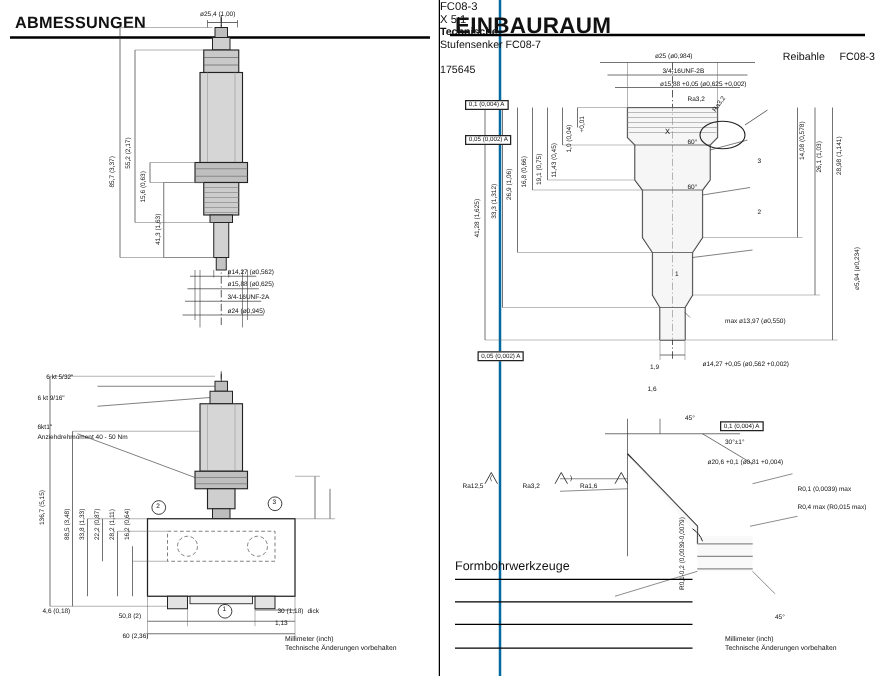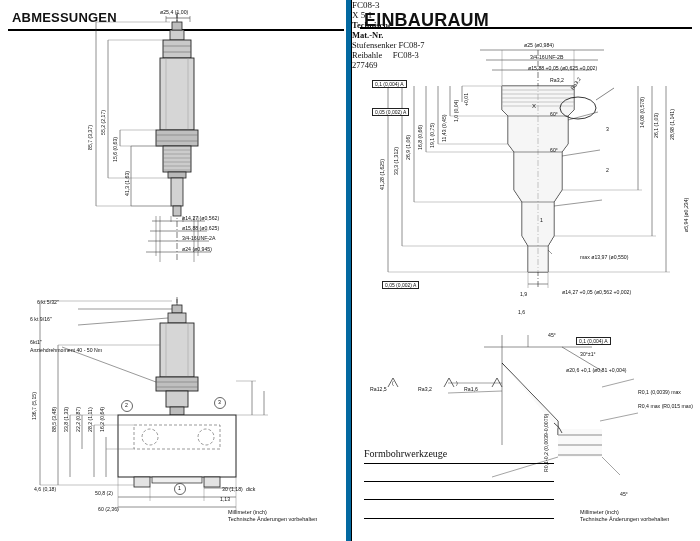--- a/index.html
+++ b/index.html
@@ -6,29 +6,29 @@
   body{
     width:700px;height:541px;
     background:#ffffff;
     font-family:"Liberation Sans", sans-serif;
     color:#111;
     position:relative;
     overflow:hidden;
   }
   .page{position:absolute;inset:0;}
   .panel{position:absolute;top:0;height:541px;box-sizing:border-box;}
-  .panel-left{left:0;width:352px;border-right:6px solid #0369a1;}
+  .panel-left{left:0;width:401px;border-right:2px solid #0369a1;}
   .panel-right{left:352px;width:348px;}
   .panel-title{
     position:absolute;font-weight:bold;font-size:14px;letter-spacing:.2px;
   }
   .rule{position:absolute;background:#000;height:1px;}
   .vrule{position:absolute;background:#000;width:1px;}
   .t{position:absolute;font-size:5.2px;line-height:1.05;white-space:nowrap;color:#111;}
-  .t8{font-size:8px;font-family:Liberation Serif, serif;}
+  .t8{font-size:8px;}
   .t9{font-size:9px;}
   .tol{position:absolute;border:1px solid #222;padding:0px 2px;font-size:5px;background:#fff;}
   .foot{position:absolute;font-size:5.5px;line-height:1.25;}
   svg{position:absolute;top:0;left:0;overflow:visible;}
 </style>
 </head>
 <body>
 
 <div class="page">
 
@@ -412,26 +412,25 @@
     <div class="t" style="left:66px;top:387px;">Ra3,2</div>
     <div class="t" style="left:112px;top:387px;">Ra1,6</div>
     <div class="t" style="left:40px;top:381px;">(</div>
     <div class="t" style="left:104px;top:381px;">)</div>
 
     <div style="position:absolute;left:12px;top:448px;width:190px;">
       <div class="t8" style="position:relative;font-size:10px;font-weight:normal;left:0;top:0;">Formbohrwerkzeuge</div>
     </div>
     <div class="rule" style="left:12px;top:463px;width:190px;height:1px;"></div>
     <div class="t8" style="left:14px;top:467px;font-size:8.5px;font-weight:bold;">Technische</div>
-    <div class="t8" style="left:132px;top:467px;font-size:8.5px;font-weight:bold;">Mat.-Nr.</div>
     <div class="rule" style="left:12px;top:481px;width:190px;height:1px;"></div>
     <div class="t8" style="left:14px;top:485px;font-size:8.5px;">Stufensenker FC08-7</div>
     <div class="rule" style="left:12px;top:499px;width:190px;height:1px;"></div>
-    <div class="t8" style="left:14px;top:503px;font-size:8.5px;white-space:pre;">Reibahle     FC08-3</div>
-    <div class="t8" style="left:138px;top:503px;font-size:8.5px;">277469</div>
+    <div class="t8" style="left:14px;top:503px;font-size:8.5px;white-space:pre;text-align:right;">Reibahle     FC08-3</div>
+    <div class="t8" style="left:138px;top:503px;font-size:8.5px;">175645</div>
     <div class="rule" style="left:12px;top:518px;width:190px;height:1px;"></div>
 
     <div class="foot" style="left:228px;top:509px;">
       <div>Millimeter (inch)</div>
       <div>Technische Änderungen vorbehalten</div>
     </div>
   </div>
 
   <div class="vrule" style="left:351px;top:0;height:541px;"></div>
 </div>

